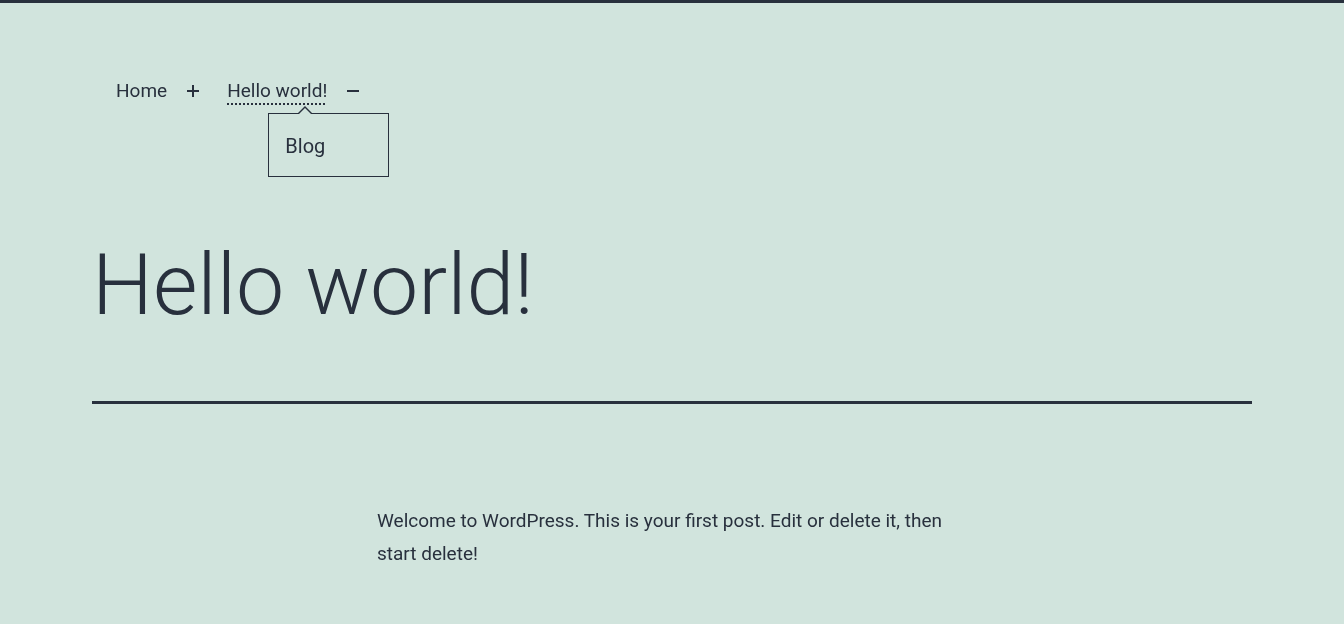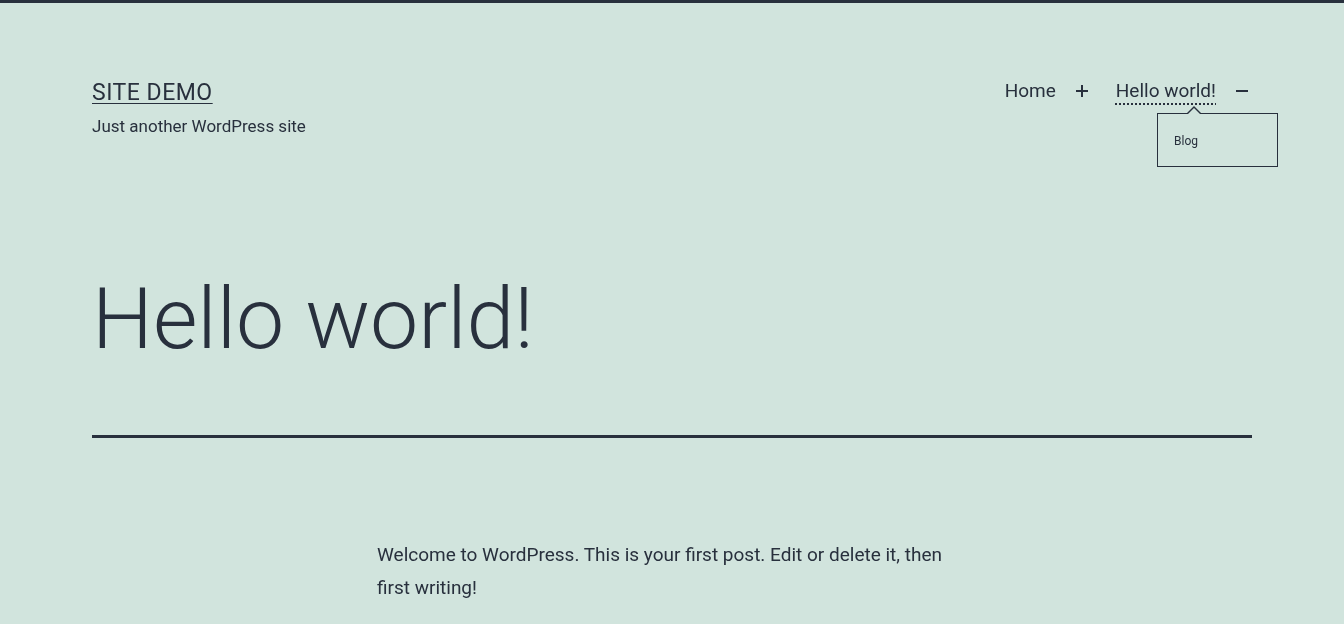--- a/index.html
+++ b/index.html
@@ -87,21 +87,21 @@
       position: absolute;
       top: -6px;
       left: 29px;
       width: 0; height: 0;
       border-left: 7px solid transparent;
       border-right: 7px solid transparent;
       border-bottom: 7px solid #d1e4dd;
     }
     .submenu-item {
       padding: 14px 16px;
-      font-size: 12px;
+      font-size: 20px;
       cursor: pointer;
     }
     .content {
       padding: 0 92px;
     }
     .page-title {
       font-size: 86px;
       font-weight: 300;
       margin-top: 132px;
       letter-spacing: 0px;
@@ -115,24 +115,20 @@
       max-width: 590px;
       margin: 100px auto 0 auto;
       font-size: 19px;
       line-height: 1.75;
     }
   </style>
 </head>
 <body>
 
 <header class="site-header">
-  <div class="branding">
-    <a class="site-title">SITE DEMO</a>
-    <div class="tagline">Just another WordPress site</div>
-  </div>
 
   <nav class="nav">
     <div class="nav-item">
       <span class="nav-label">Home</span>
       <span class="toggle">
         <svg viewBox="0 0 16 16">
             <line x1="8" y1="2" x2="8" y2="14"></line>
             <line x1="2" y1="8" x2="14" y2="8"></line>
           </svg>
       </span>
@@ -147,14 +143,14 @@
       <div class="submenu">
         <div class="submenu-item">Blog</div>
       </div>
     </div>
   </nav>
 </header>
 
 <main class="content">
   <h1 class="page-title">Hello world!</h1>
   <hr class="divider">
-  <p class="post-body">Welcome to WordPress. This is your first post. Edit or delete it, then first writing!</p>
+  <p class="post-body">Welcome to WordPress. This is your first post. Edit or delete it, then start delete!</p>
 </main>
 
 </body></html>

